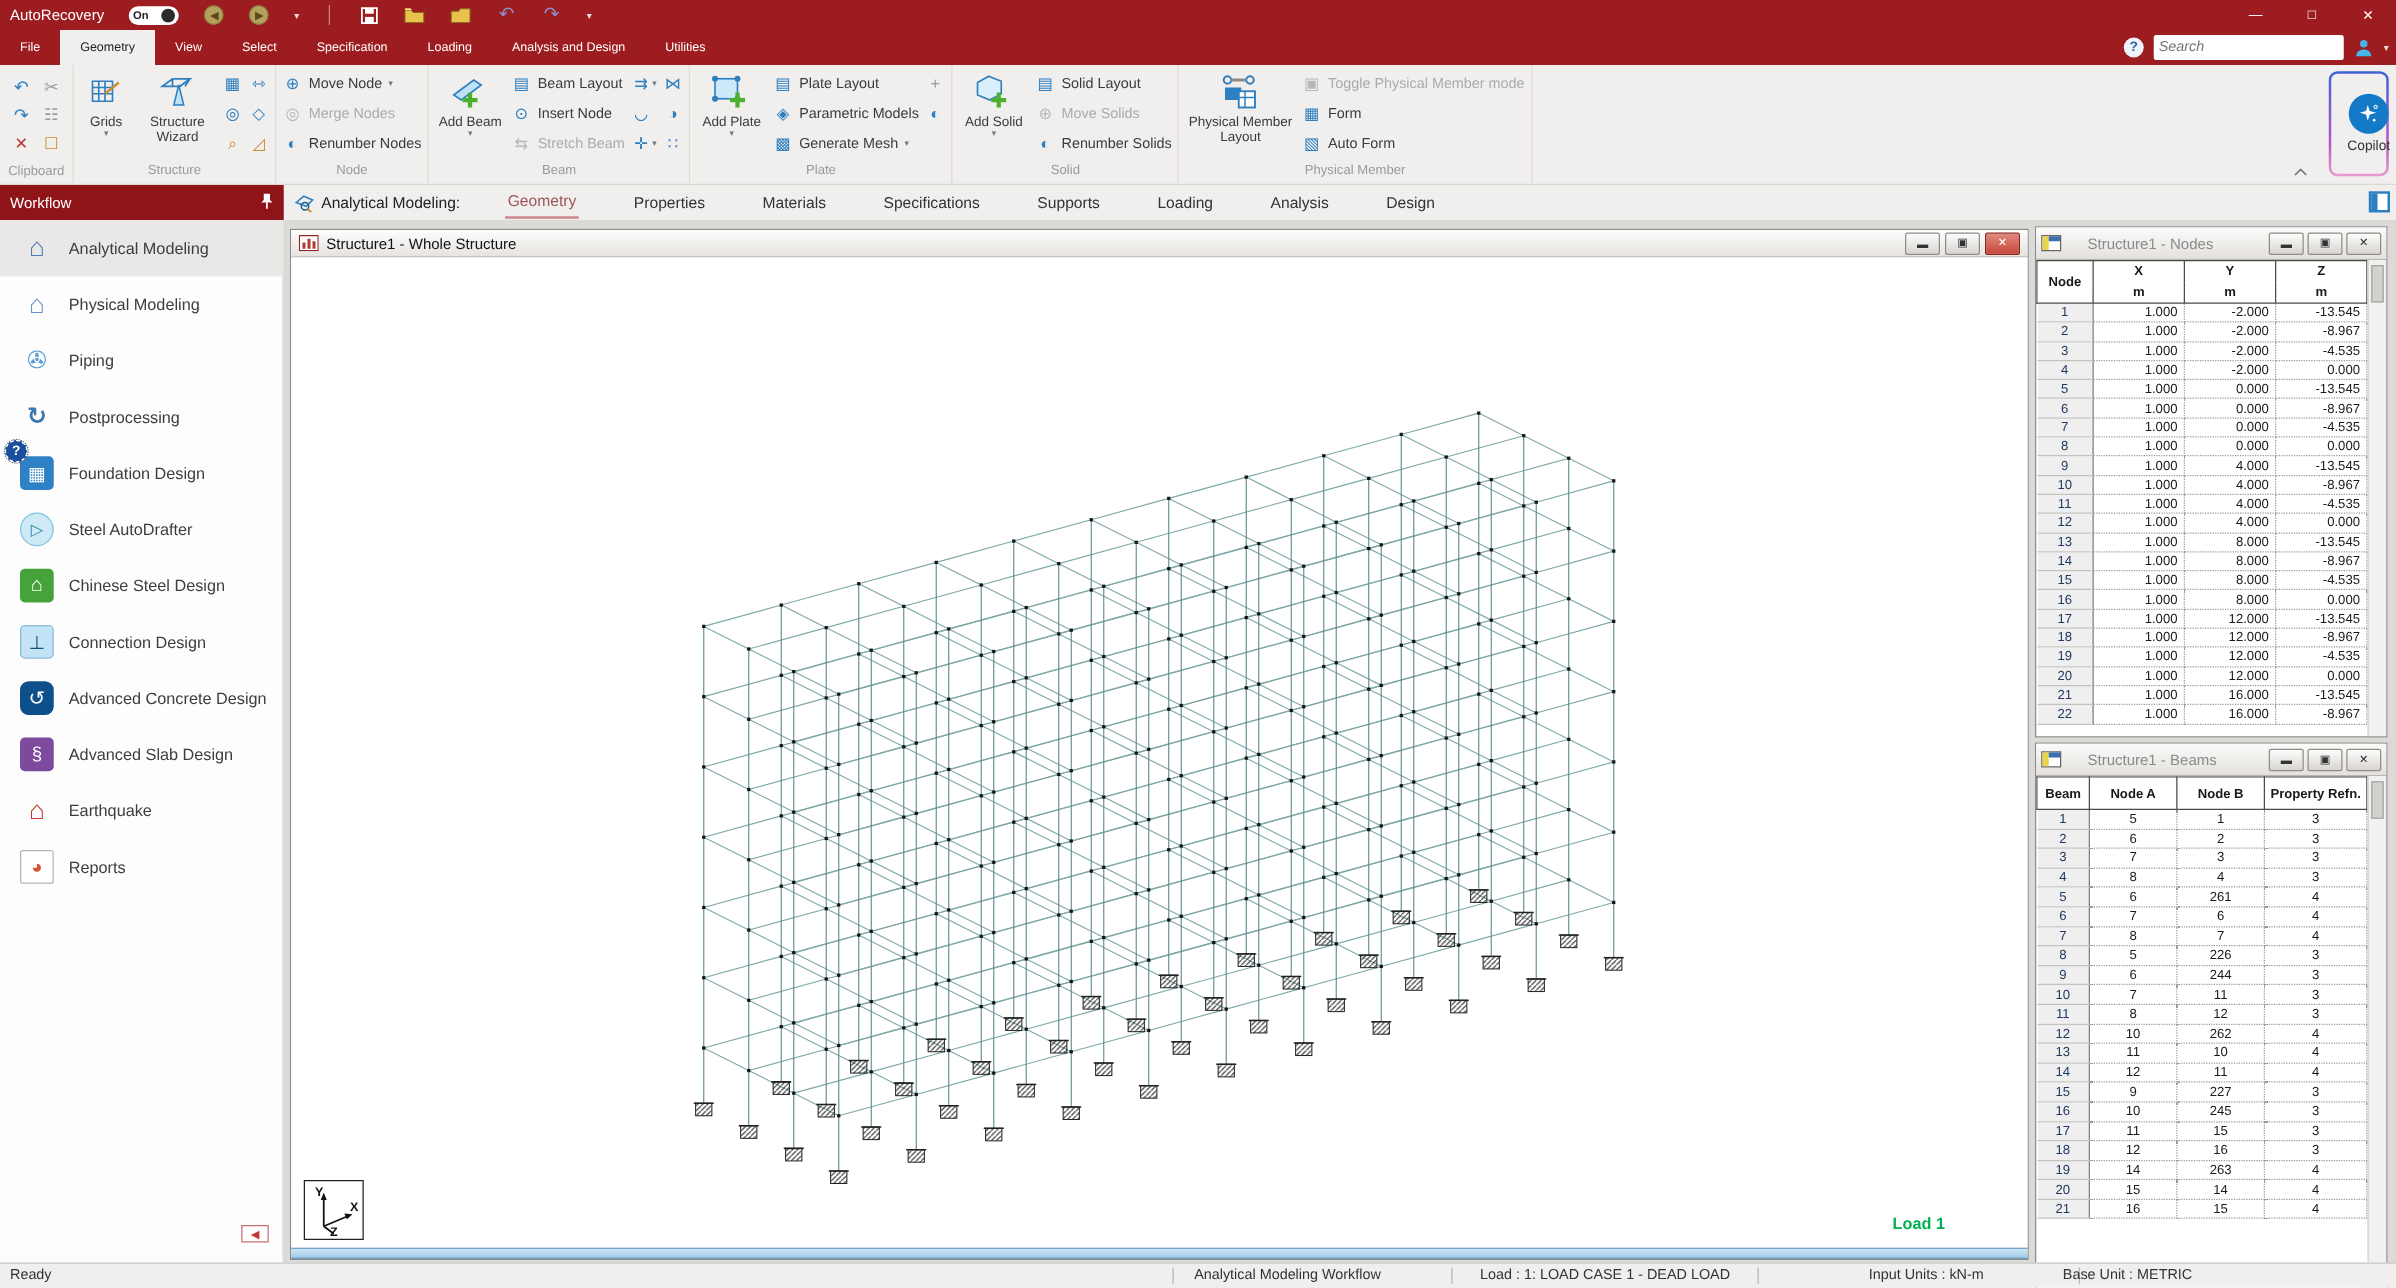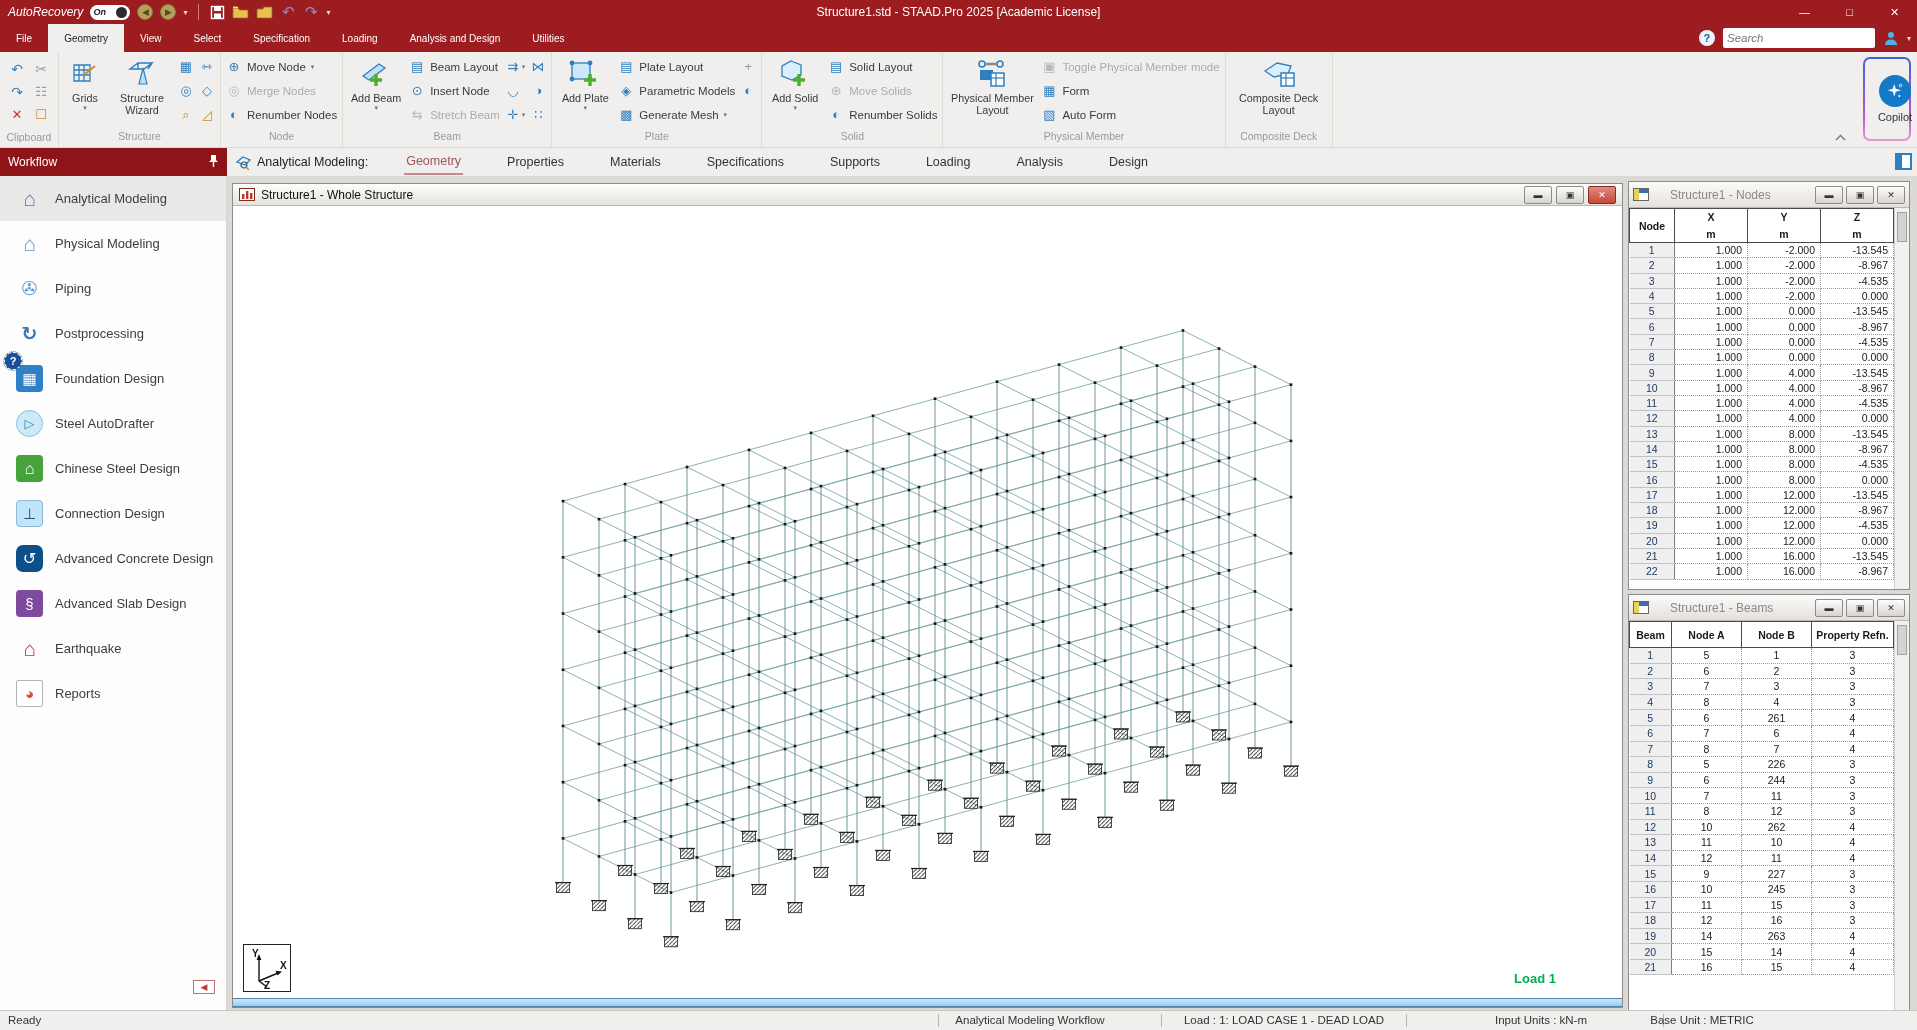--- a/index.html
+++ b/index.html
@@ -1,21 +1,21 @@
 <!DOCTYPE html>
 <html><head>
 <meta charset="utf-8">
 <style>
   * { margin:0; padding:0; box-sizing:border-box; }
   html,body { width:1917px; height:1030px; overflow:hidden; }
   body { font-family:"Liberation Sans","DejaVu Sans",sans-serif; background:#dcdad6; position:relative; }
 
   
   .titlebar { position:absolute; left:0; top:0; width:1917px; height:24px; background:#9d1c20; display:flex; align-items:center; color:#fff; font-size:12px; }
-  .qat { display:flex; align-items:center; gap:7px; padding-left:8px;font-style:italic; }
+  .qat { display:flex; align-items:center; gap:20px; padding-left:8px; }
   .toggle-pill { width:40px; height:15px; background:#fff; border-radius:8px; display:flex; align-items:center; justify-content:space-between; padding:0 3px; }
   .toggle-pill .on-txt { color:#222; font-size:9px; font-weight:bold; }
   .toggle-pill .knob { width:11px; height:11px; border-radius:50%; background:#2b2b2b; }
   .roundbtn { width:16px; height:16px; border-radius:50%; background:#b5a15c; border:1px solid #8a7a40; color:#5a4a1a; font-size:9px; display:flex; align-items:center; justify-content:center; }
   .caret { font-size:8px; color:#f0d9d9; }
   .qat-sep { width:1px; height:16px; background:rgba(255,255,255,.45); margin:0 4px; }
   .title-center { position:absolute; left:0; right:0; text-align:center; font-size:12px; color:#fff; pointer-events:none; }
   .winbtns { position:absolute; right:0; top:0; height:24px; display:flex; }
   .winbtn { width:45px; height:24px; display:flex; align-items:center; justify-content:center; color:#fff; font-size:11px; }
 
@@ -153,21 +153,20 @@
         <path d="M1 3h5l1.5 2H16v8H1z" fill="#eac14d" stroke="#8a6d1f" stroke-width="0.8"></path>
         <path d="M1 3v-1.5h4.5l1 1.5z" fill="#f4d77a"></path>
       </svg>
     <svg width="17" height="14" viewBox="0 0 17 14">
         <path d="M1 4h6l1 -2h8v11H1z" fill="#eac14d" stroke="#8a6d1f" stroke-width="0.8"></path>
       </svg>
     <span class="ric lav" style="font-size:15px">↶</span>
     <span class="ric lav" style="font-size:15px">↷</span>
     <span class="caret">▾</span>
   </div>
-  <div class="title-center">Structure1.std - STAAD.Pro 2025 [Academic License]</div>
   <div class="winbtns">
     <span class="winbtn">—</span>
     <span class="winbtn">□</span>
     <span class="winbtn">✕</span>
   </div>
 </div>
 
 <div class="menubar">
   <div id="menu-tabs" style="display:flex">
       <div class="mtab">File</div>
@@ -448,36 +447,20 @@
           </span>
         <span class="ritem">
             <span class="ric">▧</span>
             <span>Auto Form</span>
           </span>
       </div>
     </div>
     <div class="rlabel">Physical Member</div>
   </div>
 
-  <div class="rgroup">
-    <div class="rbody" style="justify-content:center">
-      <div class="bigbtn" style="width:96px">
-        <span class="bicon">
-            <svg width="36" height="30" viewBox="0 0 36 30">
-              <path d="M4 12l12-8 14 3-3 8-14 3z" fill="#dbeefc" stroke="#2e7fc0" stroke-width="1.3"></path>
-              <rect x="20" y="14" width="13" height="13" fill="#fff" stroke="#2e7fc0" stroke-width="1.5"></rect>
-              <line x1="20" y1="19" x2="33" y2="19" stroke="#2e7fc0" stroke-width="1.2"></line>
-              <line x1="25" y1="14" x2="25" y2="27" stroke="#2e7fc0" stroke-width="1.2"></line>
-            </svg>
-          </span>
-        <span>Composite Deck Layout</span>
-      </div>
-    </div>
-    <div class="rlabel">Composite Deck</div>
-  </div>
 
   <span class="ribbon-collapse">
     <svg width="11" height="7" viewBox="0 0 11 7">
         <polyline points="1,6 5.5,1.5 10,6" fill="none" stroke="#777" stroke-width="1.4"></polyline>
       </svg>
   </span>
 
   <div class="copilot">
     <div class="copilot-inner">
       <span class="copilot-circle">

